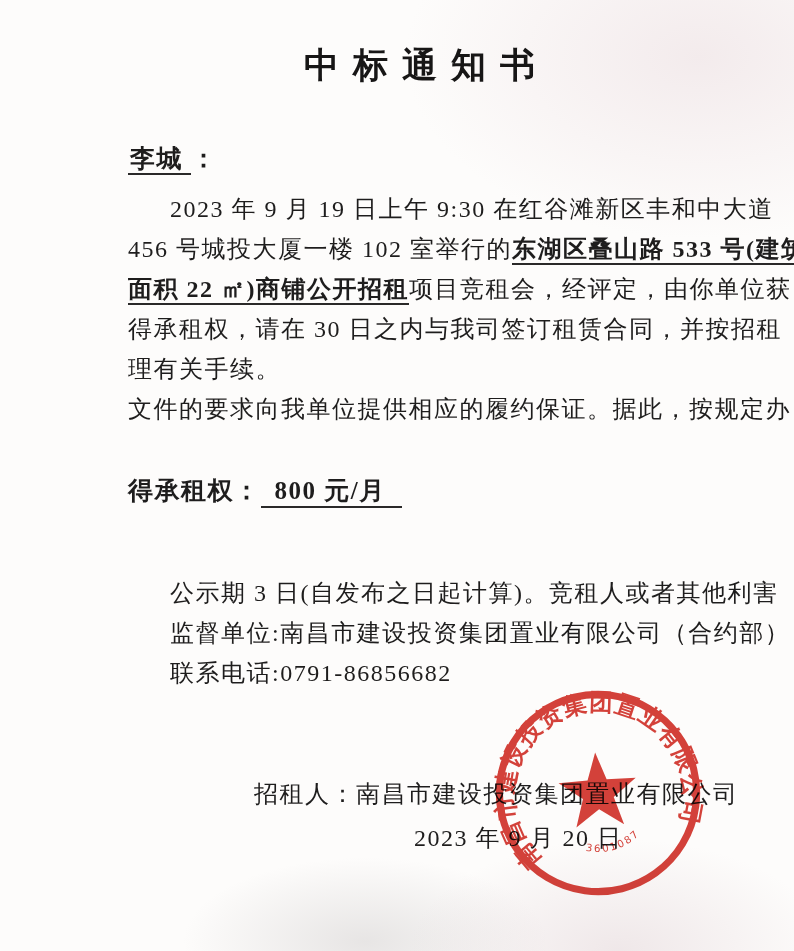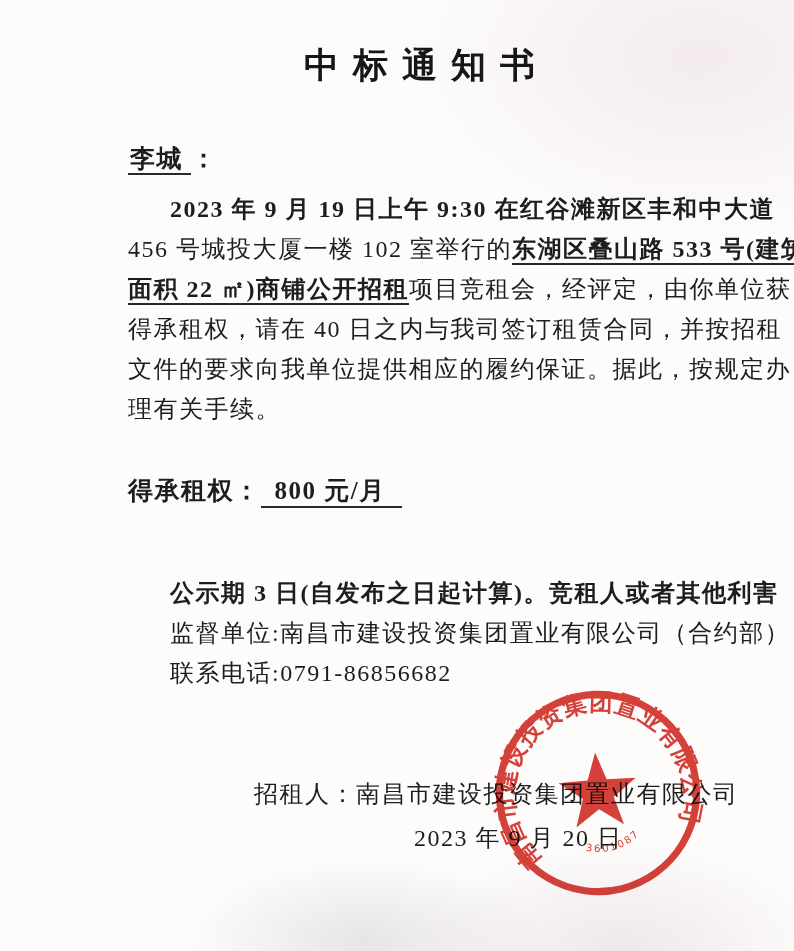--- a/index.html
+++ b/index.html
@@ -43,21 +43,21 @@
     font-weight:bold;
     font-size:25px;
   }
   .salutation .name{
     border-bottom:2px solid #2a2929;
     padding:0 8px 1px 2px;
   }
   .para{margin-top:10px;}
   .para2{margin-top:58px;}
   .doc-line{height:40px;}
-  .doc-line.indent{text-indent:42px;font-weight:bold;}
+  .doc-line.indent{text-indent:42px;}
   .bold{font-weight:bold;}
   .ul{border-bottom:2px solid #2a2929;padding-bottom:1px;}
   .result-row{
     margin-top:42px;
     font-size:25px;
     height:44px;
   }
   .result-row .label{font-weight:bold;}
   .result-row .value{
     font-weight:bold;
@@ -93,23 +93,23 @@
   <div class="doc-title">中标通知书</div>
 
   <div class="body-block">
 
     <div class="salutation"><span class="name">李城</span><span>：</span></div>
 
     <div class="para">
         <div class="doc-line indent"><span>2023 年 9 月 19 日上午 9:30 在红谷滩新区丰和中大道</span></div>
         <div class="doc-line"><span>456 号城投大厦一楼 102 室举行的</span><span class="bold ul">东湖区叠山路 533 号(建筑</span></div>
         <div class="doc-line"><span class="bold ul">面积 22 ㎡)商铺公开招租</span><span>项目竞租会，经评定，由你单位获</span></div>
-        <div class="doc-line"><span>得承租权，请在 40 日之内与我司签订租赁合同，并按招租</span></div>
+        <div class="doc-line"><span>得承租权，请在 30 日之内与我司签订租赁合同，并按招租</span></div>
+        <div class="doc-line"><span>理有关手续。</span></div>
         <div class="doc-line"><span>文件的要求向我单位提供相应的履约保证。据此，按规定办</span></div>
-        <div class="doc-line"><span>理有关手续。</span></div>
       </div>
 
     <div class="result-row"><span class="label">得承租权：</span><span class="value">800 元/月</span></div>
 
     <div class="para para2">
         <div class="doc-line indent"><span>公示期 3 日(自发布之日起计算)。竞租人或者其他利害</span></div>
       </div>
 
     <div class="info-lines">
         <div class="doc-line"><span>监督单位:南昌市建设投资集团置业有限公司（合约部）</span></div>

